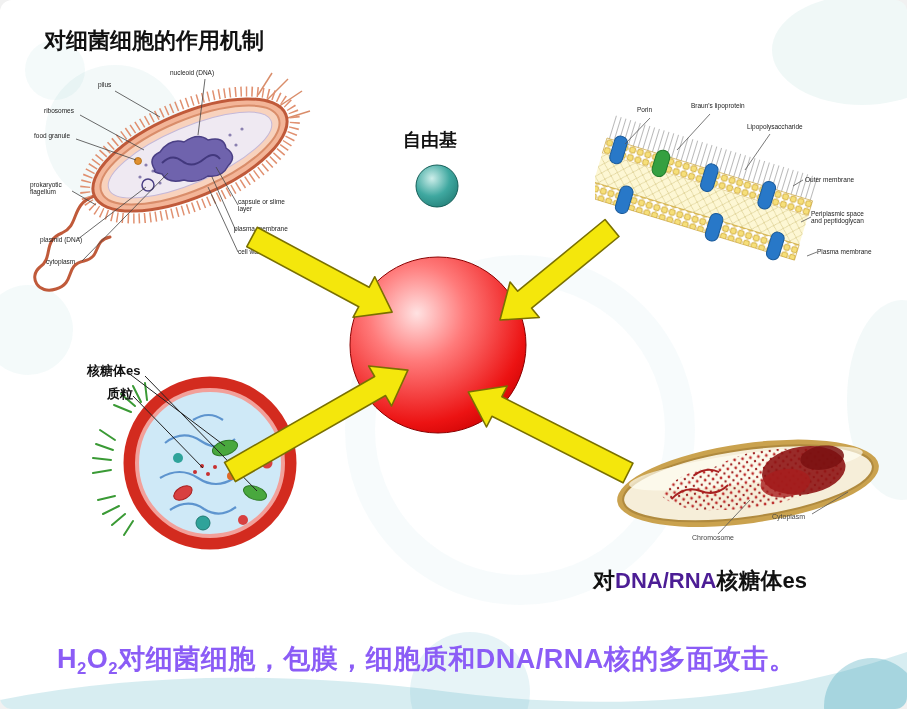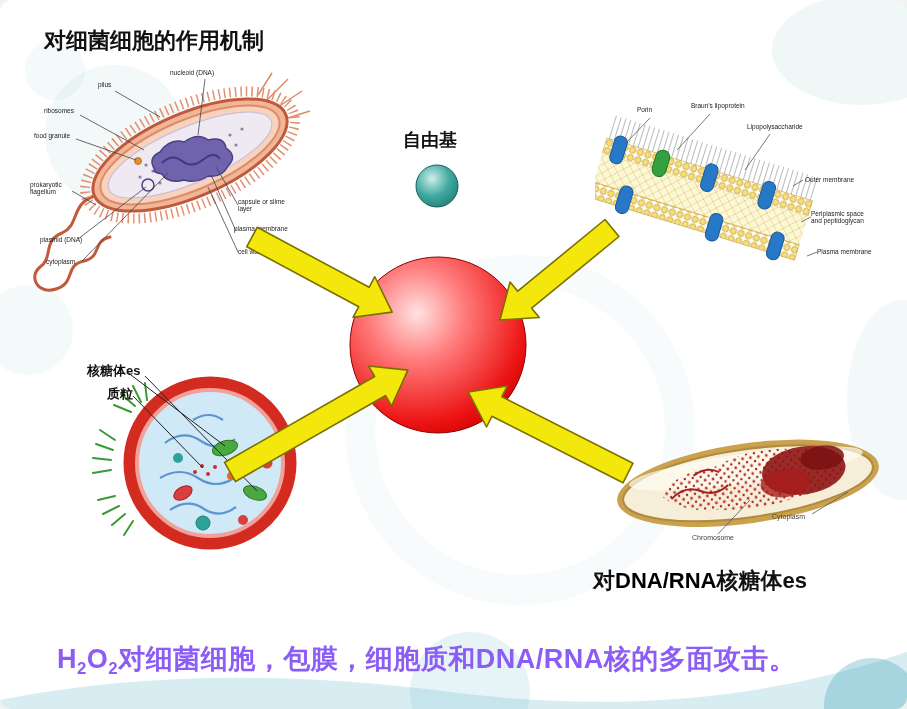--- a/index.html
+++ b/index.html
@@ -2,21 +2,21 @@
 <html><head>
 <meta charset="utf-8">
 <style>
   html,body{margin:0;padding:0;background:#f1f1f1;font-family:"Liberation Sans","DejaVu Sans",sans-serif;}
   .canvas{position:relative;width:907px;height:709px;background:#ffffff;border-radius:12px;overflow:hidden;margin:0 auto;}
   svg{display:block;}
   .bg{position:absolute;left:0;top:0;z-index:0;}
   .diagram{position:absolute;z-index:1;}
   .overlay{position:absolute;left:0;top:0;z-index:2;pointer-events:none;}
   .title{position:absolute;z-index:3;font-weight:bold;font-size:22px;color:#111;white-space:nowrap;}
-  .title .red{color:#000000;}
+  .title .red{color:#4c1d95;}
   .free-radical-label{position:absolute;z-index:3;font-weight:bold;font-size:18px;color:#111;margin-top:12px;}
   .dlabel{position:absolute;z-index:3;font-size:6.5px;line-height:1.15;color:#222;}
   .clabel{position:absolute;z-index:3;font-size:13px;font-weight:bold;color:#111;white-space:nowrap;}
   .caption{position:absolute;left:57px;top:641px;z-index:3;font-size:27px;font-weight:600;color:#8b5cf6;white-space:nowrap;letter-spacing:0.5px;}
   .caption sub{font-size:0.62em;}
 </style>
 </head>
 <body>
 
 <div class="canvas">

